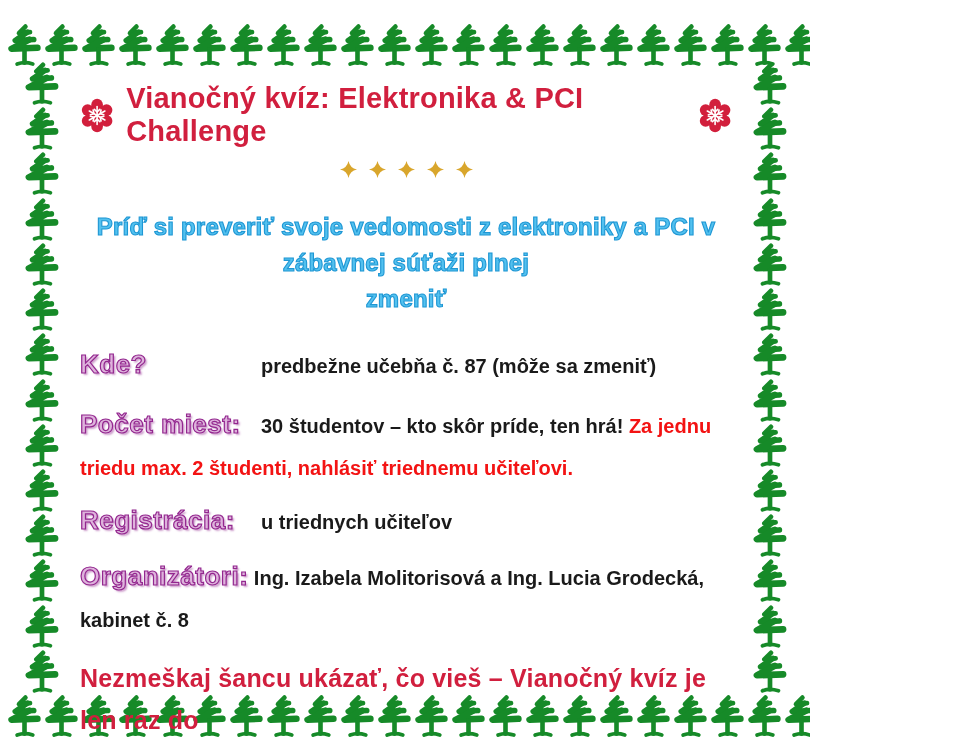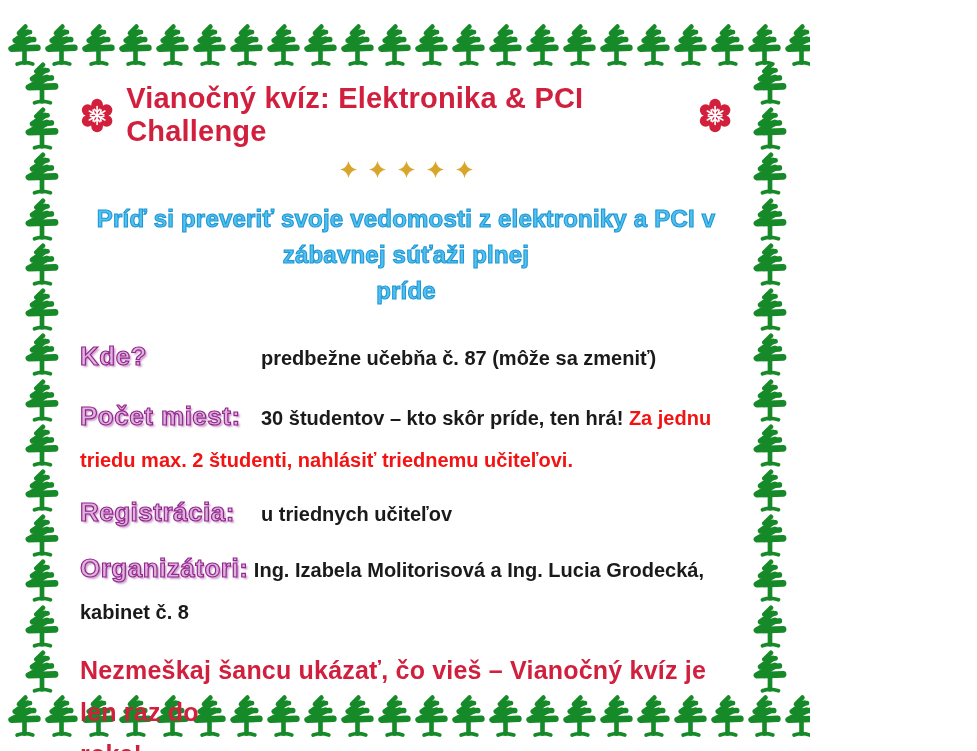--- a/index.html
+++ b/index.html
@@ -23,21 +23,21 @@
   .content { position:absolute; left:80px; right:78px; top:82px; }
 
   .title-row { display:flex; align-items:center; justify-content:center; gap:12px; }
   .title-text { font-size:29px; font-weight:700; color:#d11f3e; letter-spacing:0.2px; }
   .badge { width:37px; height:37px; }
 
   .stars-row { display:flex; justify-content:center; align-items:center; gap:12px; margin-top:13px; height:16px; }
   .star { width:17px; height:17px; }
 
   .subtitle {
-    margin-top:24px; text-align:center; font-size:24px; font-weight:700; line-height:36px;
+    margin-top:32px; text-align:center; font-size:24px; font-weight:700; line-height:36px;
     color:#53c1ef; -webkit-text-stroke:1.1px #1f97d4; letter-spacing:0.2px;
   }
 
   .details { margin-top:26px; }
   .row { margin:0; font-size:20px; font-weight:700; color:#1a1a1a; line-height:42px; }
   .row-kde { margin-top:6px; }
   .row-pocet { margin-top:16px; }
   .row-registracia { margin-top:10px; }
   .row-organizatori { margin-top:12px; }
 
@@ -378,21 +378,21 @@
         <svg class="star">
           <use href="#star-shape"></use>
         </svg>
         <svg class="star">
           <use href="#star-shape"></use>
         </svg>
       </div>
 
     <div class="subtitle">
       <div>Príď si preveriť svoje vedomosti z elektroniky a PCI v zábavnej súťaži plnej</div>
-      <div>príde</div>
+      <div>zmeniť</div>
     </div>
 
     <div class="details">
 
 
       <p class="row row-kde"><span class="wordart fixed">Kde?</span><span class="value">predbežne učebňa č. 87 (môže sa zmeniť)</span></p>
 
       <p class="row row-pocet"><span class="wordart fixed">Počet miest:</span><span class="value">30 študentov – kto skôr príde, ten hrá!</span> <span class="value-red">Za jednu triedu max. 2 študenti, nahlásiť triednemu učiteľovi.</span></p>
 
       <p class="row row-registracia"><span class="wordart fixed">Registrácia:</span><span class="value">u triednych učiteľov</span></p>

